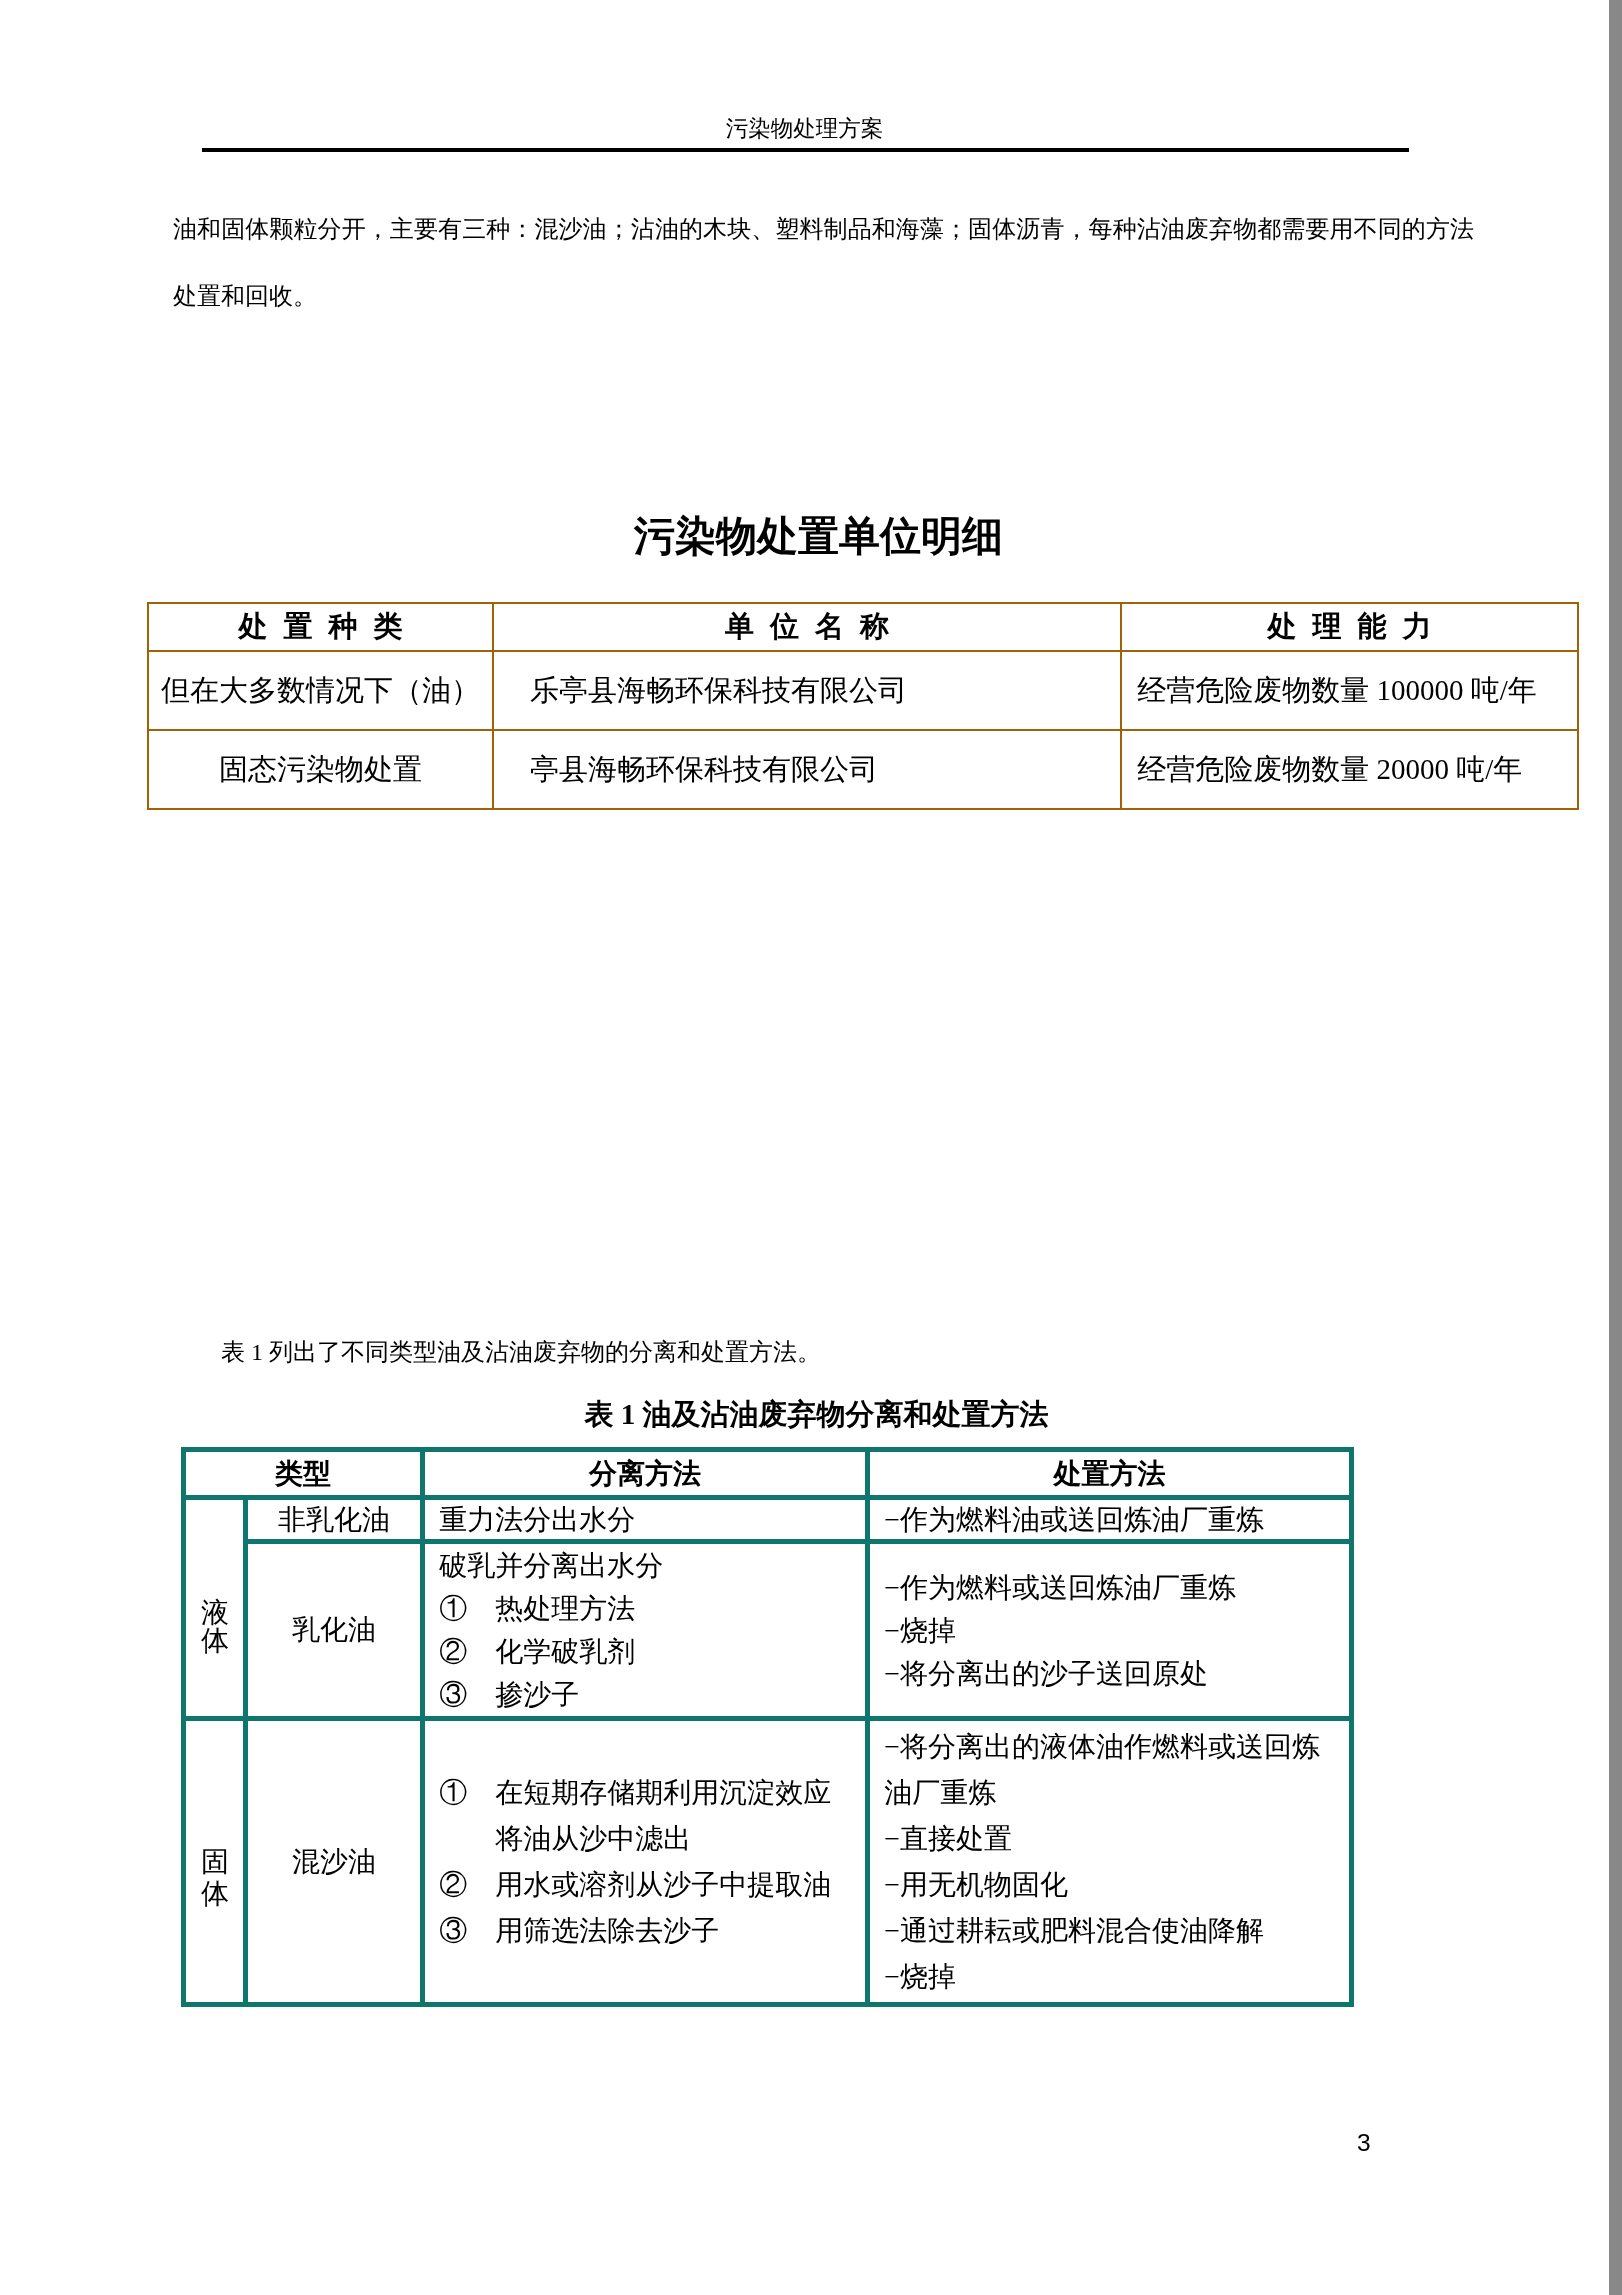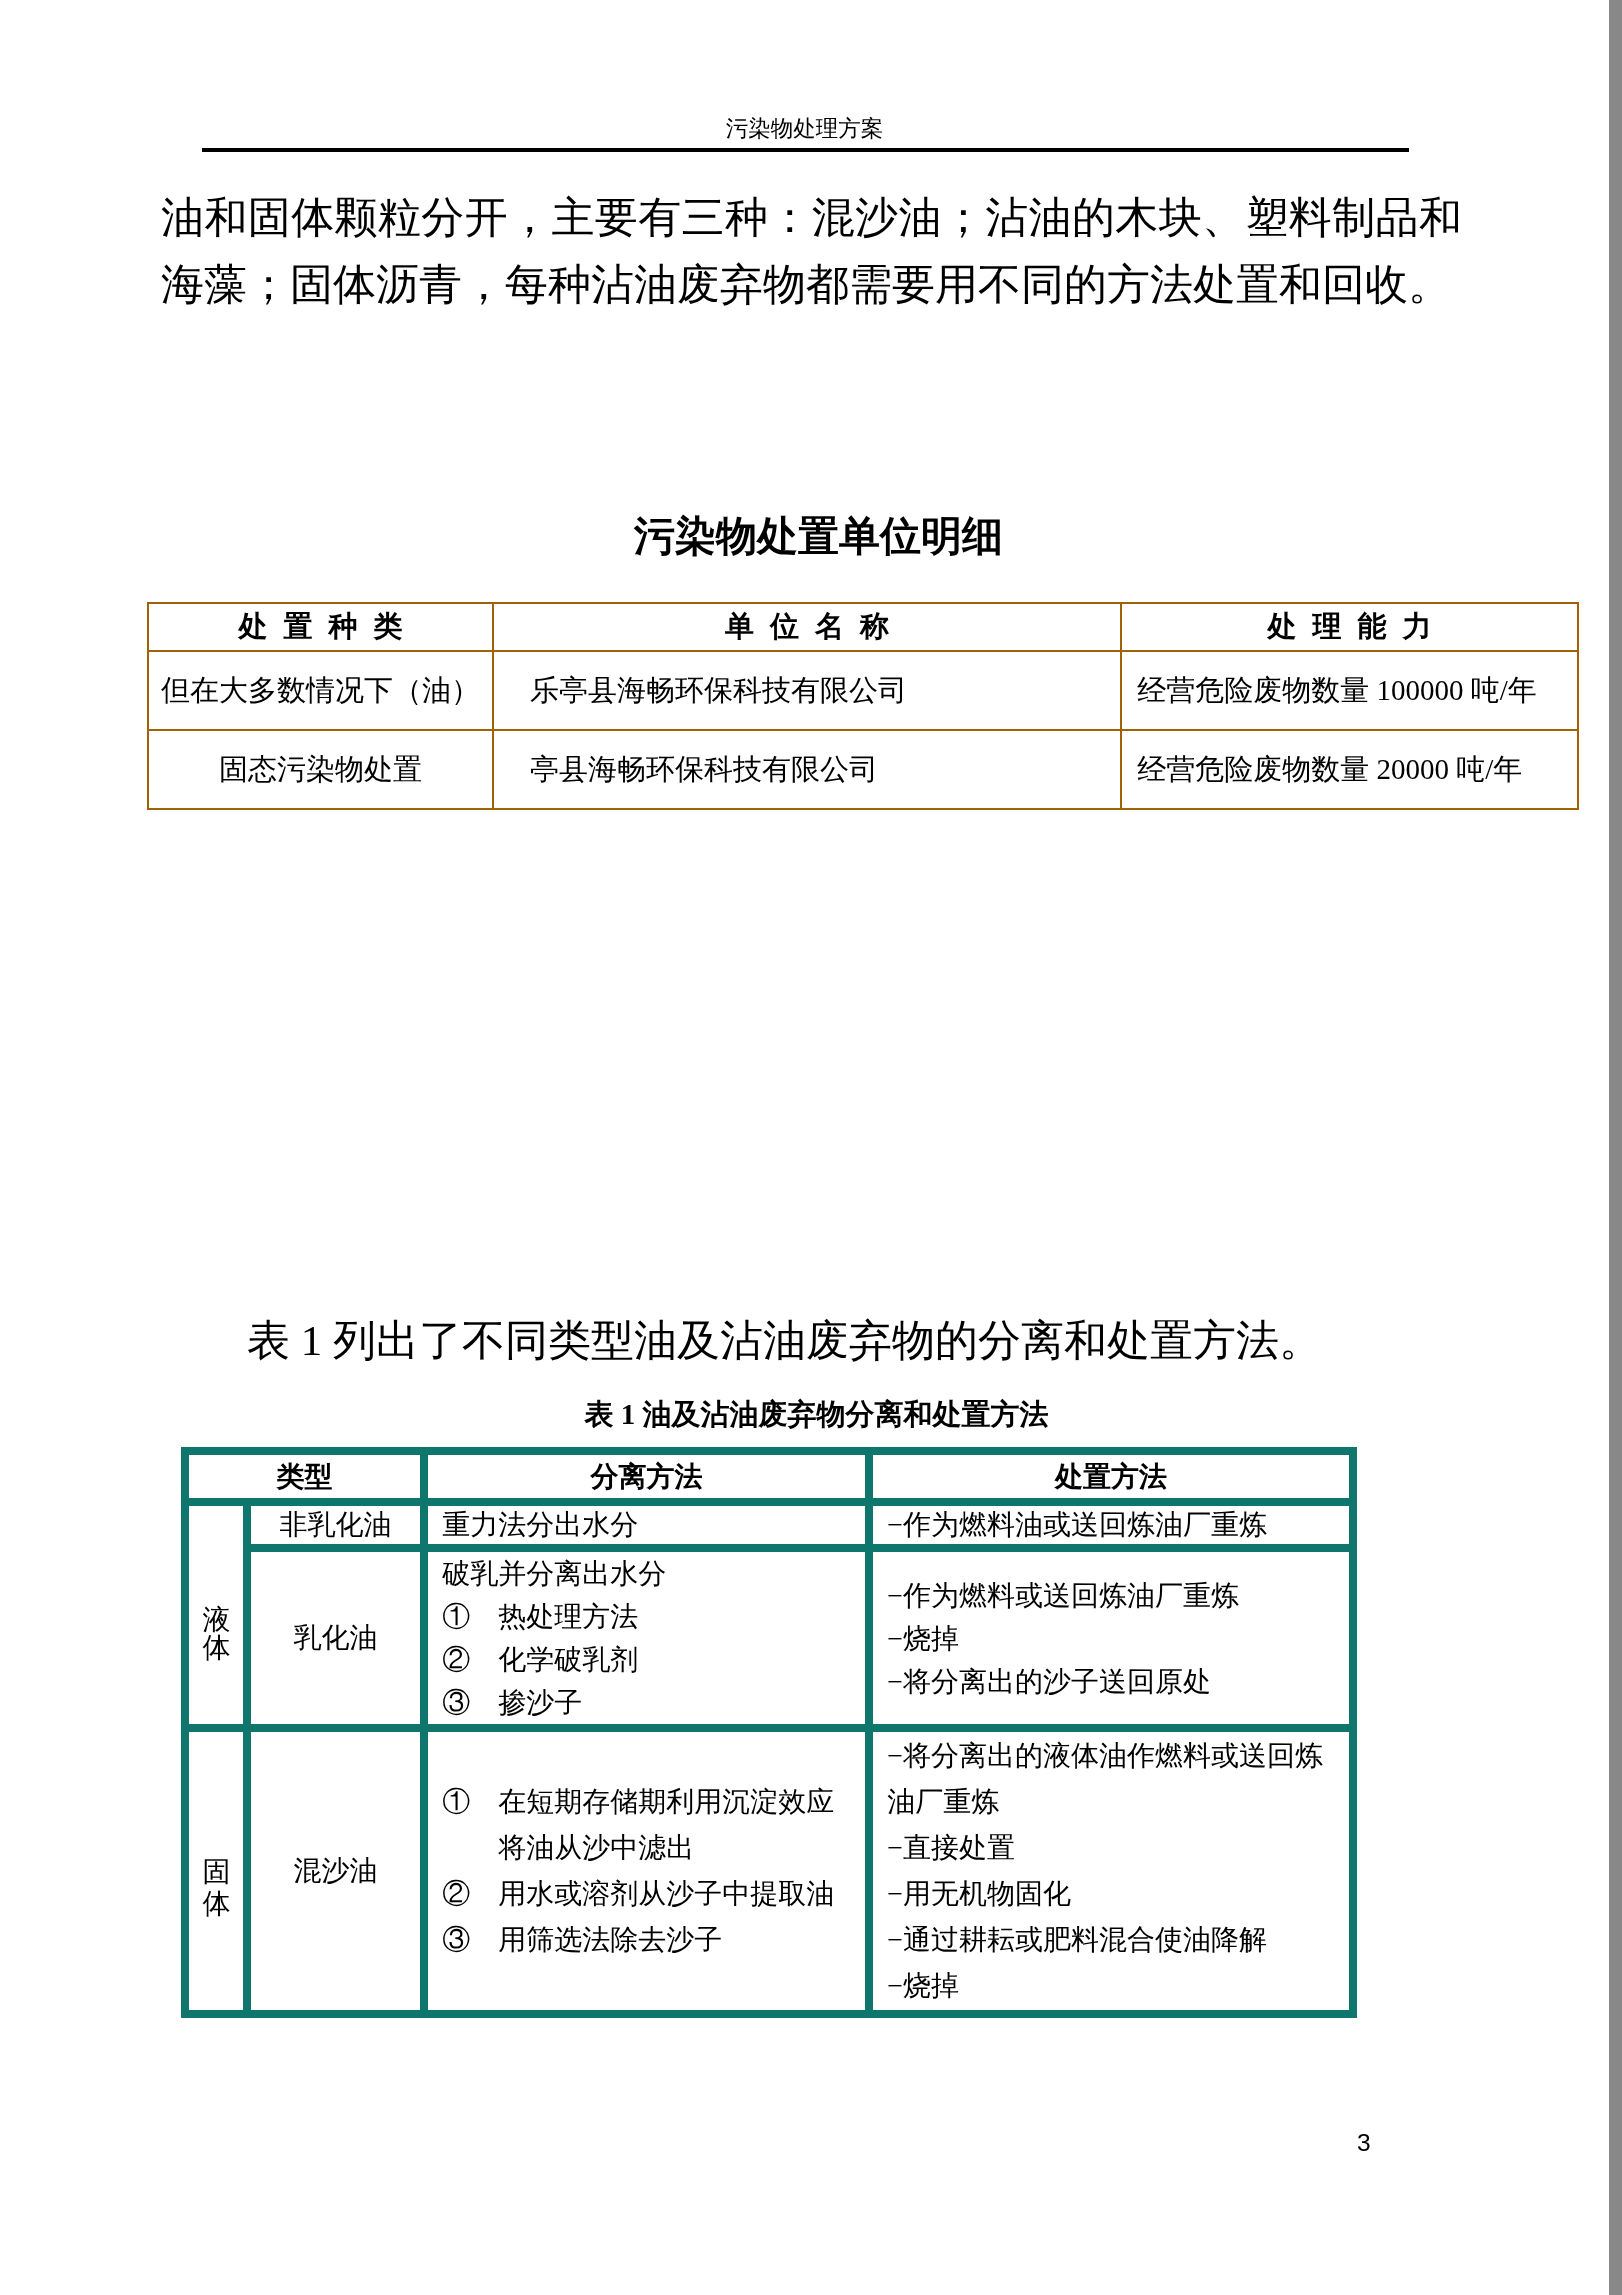--- a/index.html
+++ b/index.html
@@ -16,23 +16,23 @@
     position:absolute;top:113px;left:0;width:100%;
     text-align:center;font-size:22.5px;line-height:31px;
   }
   .header-rule{
     position:absolute;top:148px;left:202px;width:1207px;height:3.6px;
     background:#000;
   }
   
   .para{
     position:absolute;left:161px;width:1301px;
-    font-size:43px;line-height:67px;
+    font-size:24px;line-height:67px;
     text-align:justify;text-justify:inter-ideograph;
-    margin:0;
+    margin:12px;
   }
   .p1{top:184px;}
   .p2{top:849px;text-indent:2em;}
   .p3{top:1307px;text-indent:2em;text-align:left;}
   .section-title{
     position:absolute;top:495px;left:0;width:100%;
     text-align:center;font-size:41px;font-weight:bold;margin:14px;
   }
   
   .t1{
@@ -55,21 +55,21 @@
     position:absolute;top:1383px;left:0;width:100%;
     text-align:center;font-size:29px;font-weight:bold;margin:12px;
   }
   
   .t2{
     position:absolute;top:1447px;left:181px;
     width:1169px;
     border-collapse:collapse;table-layout:fixed;
     font-size:28px;
   }
-  .t2 th,.t2 td{border:8px solid #0f766e;padding:0;vertical-align:middle;overflow:hidden;}
+  .t2 th,.t2 td{border:5px solid #0f766e;padding:0;vertical-align:middle;overflow:hidden;}
   .t2 th{font-weight:bold;text-align:center;height:43px;}
   .t2 .r1{height:44px;}
   .t2 .r2{height:172px;}
   .t2 .r3{height:286px;}
   .t2 .group-cell{text-align:center;}
   .group-label{
     display:inline-block;
     writing-mode:vertical-rl;
     text-orientation:upright;
     letter-spacing:1.1em;

